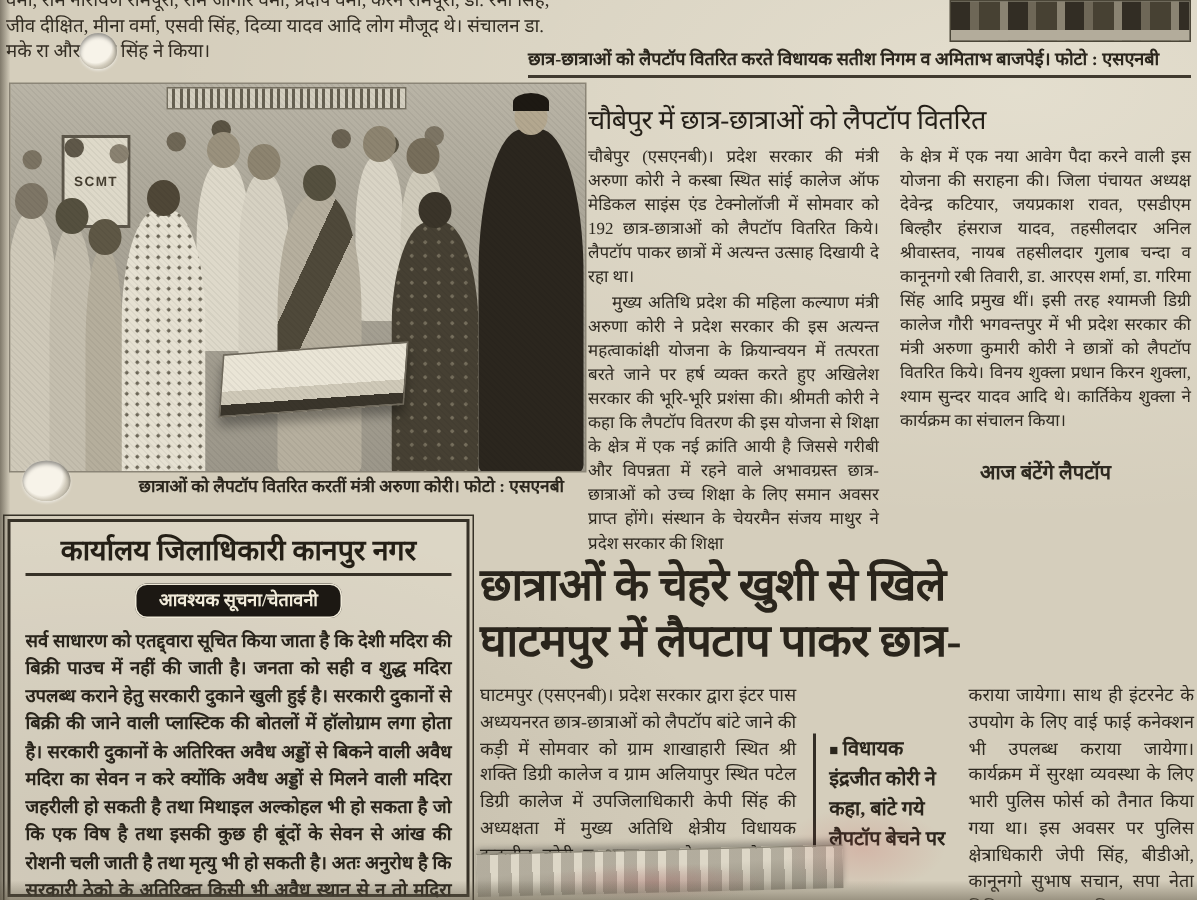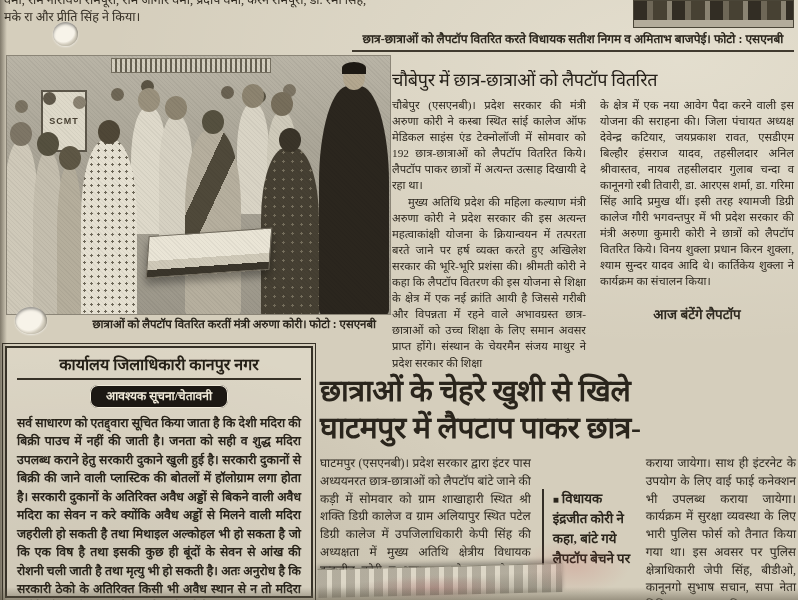--- a/index.html
+++ b/index.html
@@ -21,21 +21,21 @@
   body::after{content:"";position:absolute;left:0;bottom:0;width:100%;height:13px;
     background:linear-gradient(0deg,rgba(96,89,72,.5),rgba(96,89,72,0));z-index:40;}
 
   
   .topleft{position:absolute;left:4px;top:-8px;width:366px;height:60px;overflow:hidden;
     font-size:12.5px;line-height:17px;color:#332d23;}
   .tophoto{position:absolute;left:633px;top:0;width:159px;height:26px;border:1px solid #4b4638;
     background:
       linear-gradient(0deg,#b3ac9b 0 7px,rgba(0,0,0,0) 7px),
       repeating-linear-gradient(90deg,#322d24 0 13px,#6e6757 13px 19px,#474133 19px 33px,#8a8372 33px 38px);}
-  .topcaption{position:absolute;left:352px;top:30px;width:442px;text-align:center;
+  .topcaption{position:absolute;left:352px;top:30px;width:442px;text-align:left;
     font-weight:bold;font-size:12px;color:#2b261d;}
   .toprule{position:absolute;left:352px;top:50px;width:442px;height:2px;background:#403a2f;}
 
   
   .photo{position:absolute;left:6px;top:55px;width:383px;height:258px;overflow:hidden;
     border:1px solid #8b8577;
     background:linear-gradient(180deg,#b9b4a6 0%,#aba698 35%,#9c978a 100%);}
   .photo::after{content:"";position:absolute;inset:0;pointer-events:none;
     background:repeating-linear-gradient(45deg,rgba(0,0,0,.045) 0 1px,rgba(0,0,0,0) 1px 3px);}
   .banner{position:absolute;left:104px;top:2px;width:158px;height:13px;background:#d9d4c4;
@@ -80,21 +80,21 @@
   .cols{display:flex;gap:14px;}
   .col{width:194px;font-size:11.3px;line-height:1.42;text-align:justify;}
   .col p{margin:0;}
   .col p + p{text-indent:16px;margin-top:1px;}
   .subhead{text-align:center;font-weight:bold;font-size:13.5px;margin:16px 0 2px;}
 
   
   .notice{position:absolute;left:5px;top:346px;width:308px;height:252px;box-sizing:border-box;
     border:2px solid #363127;outline:1px solid #363127;outline-offset:2px;
     background:rgba(236,230,214,.35);padding:5px 10px 6px;}
-  .ntitle{text-align:center;font-weight:bold;font-size:16px;color:#241f16;
+  .ntitle{text-align:center;font-weight:bold;font-size:19px;color:#241f16;
     border-bottom:2px solid #363127;padding-bottom:3px;}
   .nref{text-align:center;font-weight:bold;font-size:10.6px;margin-top:4px;color:#2c2720;}
   .nbadge{width:fit-content;margin:5px auto 6px;background:var(--badge_bg);color:var(--badge_text);
     font-weight:bold;font-size:12px;padding:2px 16px 4px;border-radius:8px;
     box-shadow:inset 0 0 0 1px #efe9d8;}
   .nbody{margin:0;font-size:12.3px;font-weight:600;line-height:1.5;text-align:justify;color:#29241b;}
 
   
   .art2{position:absolute;left:320px;top:372px;width:476px;}
   .h2a{font-size:30px;font-weight:800;line-height:37px;color:#2a251c;
@@ -121,20 +121,21 @@
     background:radial-gradient(circle at 42% 38%,#f7f3e9 0 52%,#d4cebf 64%,#97917f 100%);
     box-shadow:inset 0 2px 3px rgba(0,0,0,.4),0 1px 2px rgba(255,255,255,.55);}
   .hA{left:53px;top:22px;width:25px;height:24px;}
   .hB{left:15px;top:307px;width:32px;height:27px;}
 </style>
 </head>
 <body>
 
 <div class="topleft">
   <div>वर्मा, राम नारायण रामपूरी, राम जागीर वर्मा, प्रदीप वर्मा, करन रामपूरी, डा. रमा सिंह,</div>
+  <div>जीव दीक्षित, मीना वर्मा, एसवी सिंह, दिव्या यादव आदि लोग मौजूद थे। संचालन डा.</div>
   <div>मके रा और प्रीति सिंह ने किया।</div>
 </div>
 <div class="tophoto"></div>
 <div class="topcaption">छात्र-छात्राओं को लैपटॉप वितरित करते विधायक सतीश निगम व अमिताभ बाजपेई। फोटो : एसएनबी</div>
 <div class="toprule"></div>
 
 <div class="photo">
   <div class="banner"></div>
   <div class="scmt">
     <span>SCMT</span>

